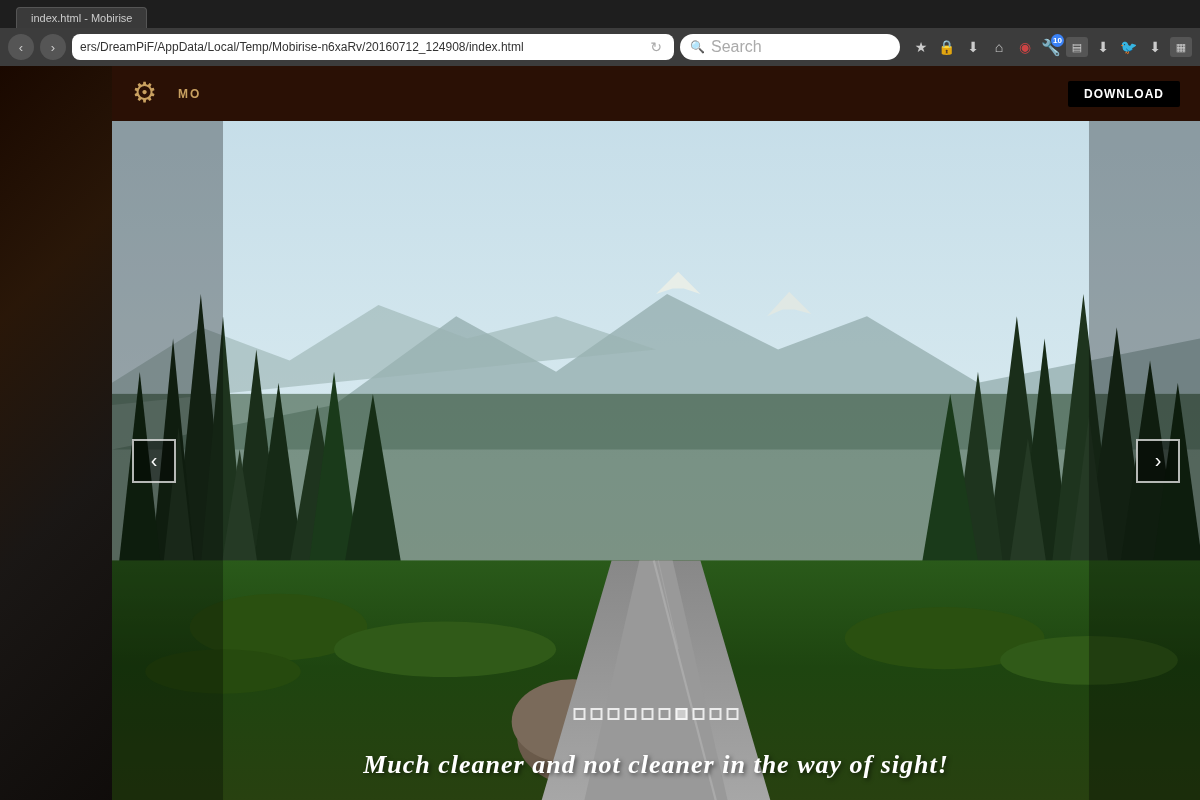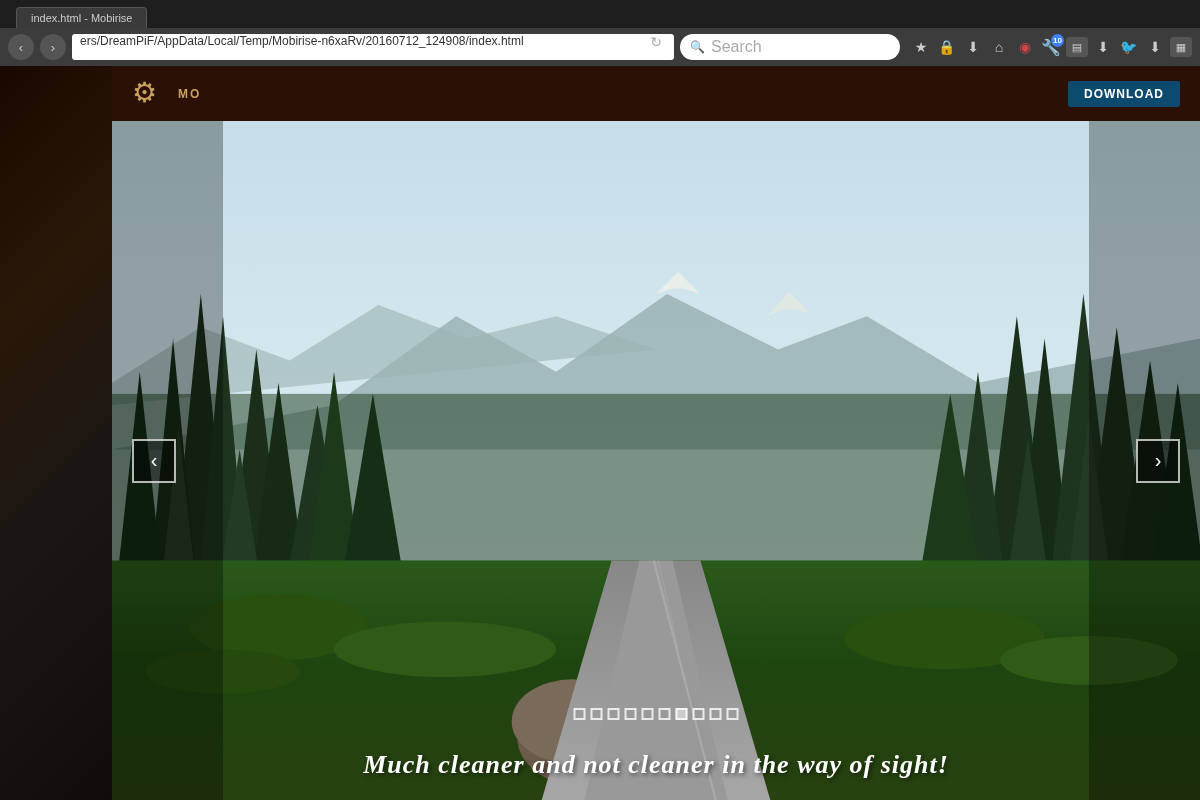--- a/index.html
+++ b/index.html
@@ -54,22 +54,23 @@
       color: #ccc;
       font-size: 13px;
       cursor: pointer;
       flex-shrink: 0;
     }
 
     .address-bar {
       flex: 1;
       height: 26px;
       background: #fff;
-      border-radius: 3px;
-      display: flex;
+      border-radius: 8px;
+      display: flex;
+      align-items: center;
       padding: 0 8px;
       font-size: 12px;
       color: #333;
       min-width: 0;
     }
 
     .address-text {
       overflow: hidden;
       white-space: nowrap;
       text-overflow: ellipsis;
@@ -204,21 +205,21 @@
     }
 
     .site-header-right {
       margin-left: auto;
       display: flex;
       align-items: center;
       gap: 12px;
     }
 
     .download-btn {
-      background: #0c4a6e;
+      background: #000000;
       color: #fff;
       padding: 6px 16px;
       font-size: 12px;
       font-weight: bold;
       letter-spacing: 1px;
       border-radius: 2px;
       cursor: pointer;
     }
 
     

